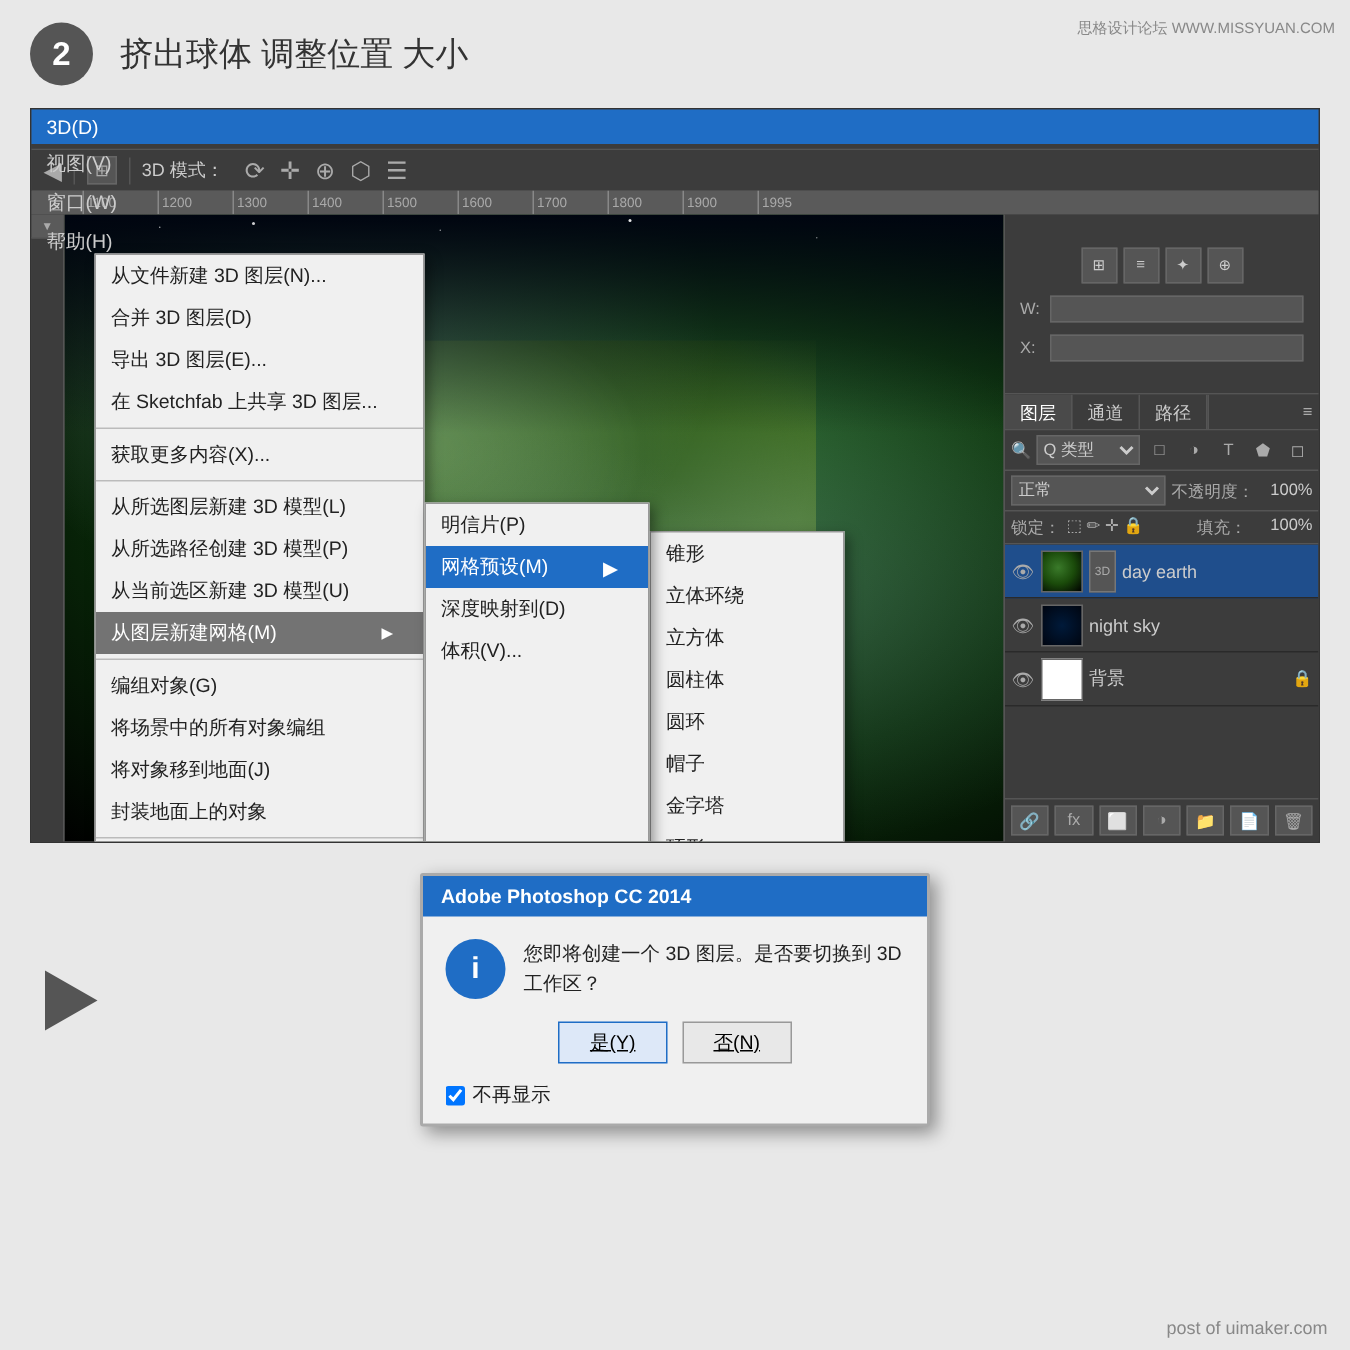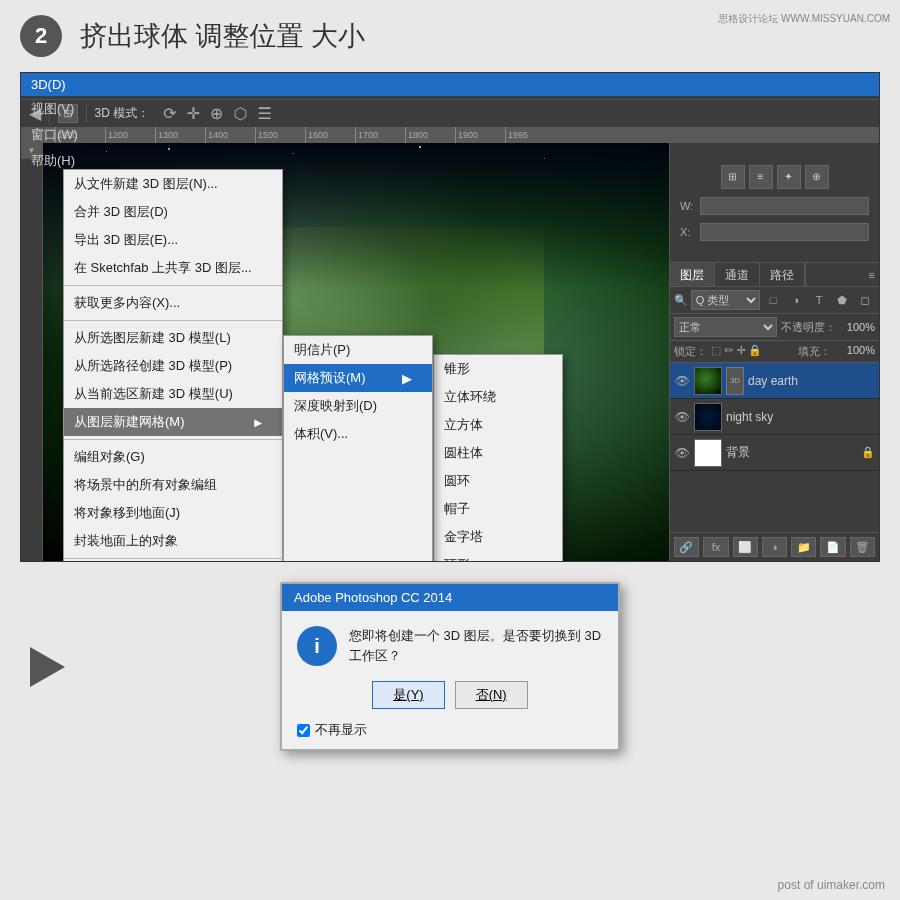--- a/index.html
+++ b/index.html
@@ -38,21 +38,21 @@
       display: flex;
       align-items: center;
       justify-content: center;
       color: #fff;
       font-size: 22px;
       font-weight: bold;
       margin-right: 18px;
       flex-shrink: 0;
     }
     .step-title {
-      font-size: 27px;
+      font-size: 22px;
       color: #333;
       font-weight: normal;
     }
 
     
     .ps-window {
       margin: 0 20px;
       background: #4a4a4a;
       border: 1px solid #333;
       position: relative;
@@ -532,21 +532,21 @@
       box-shadow: 4px 4px 12px rgba(0,0,0,0.4);
       width: 340px;
       padding: 0;
       border-radius: 2px;
     }
     .dialog-title {
       background: #1f6dc5;
       color: #fff;
       padding: 6px 12px;
       font-size: 13px;
-      font-weight: normal;
+      font-weight: bold;
     }
     .dialog-body {
       padding: 15px;
       display: flex;
       gap: 12px;
       align-items: flex-start;
     }
     .dialog-icon {
       width: 40px;
       height: 40px;

